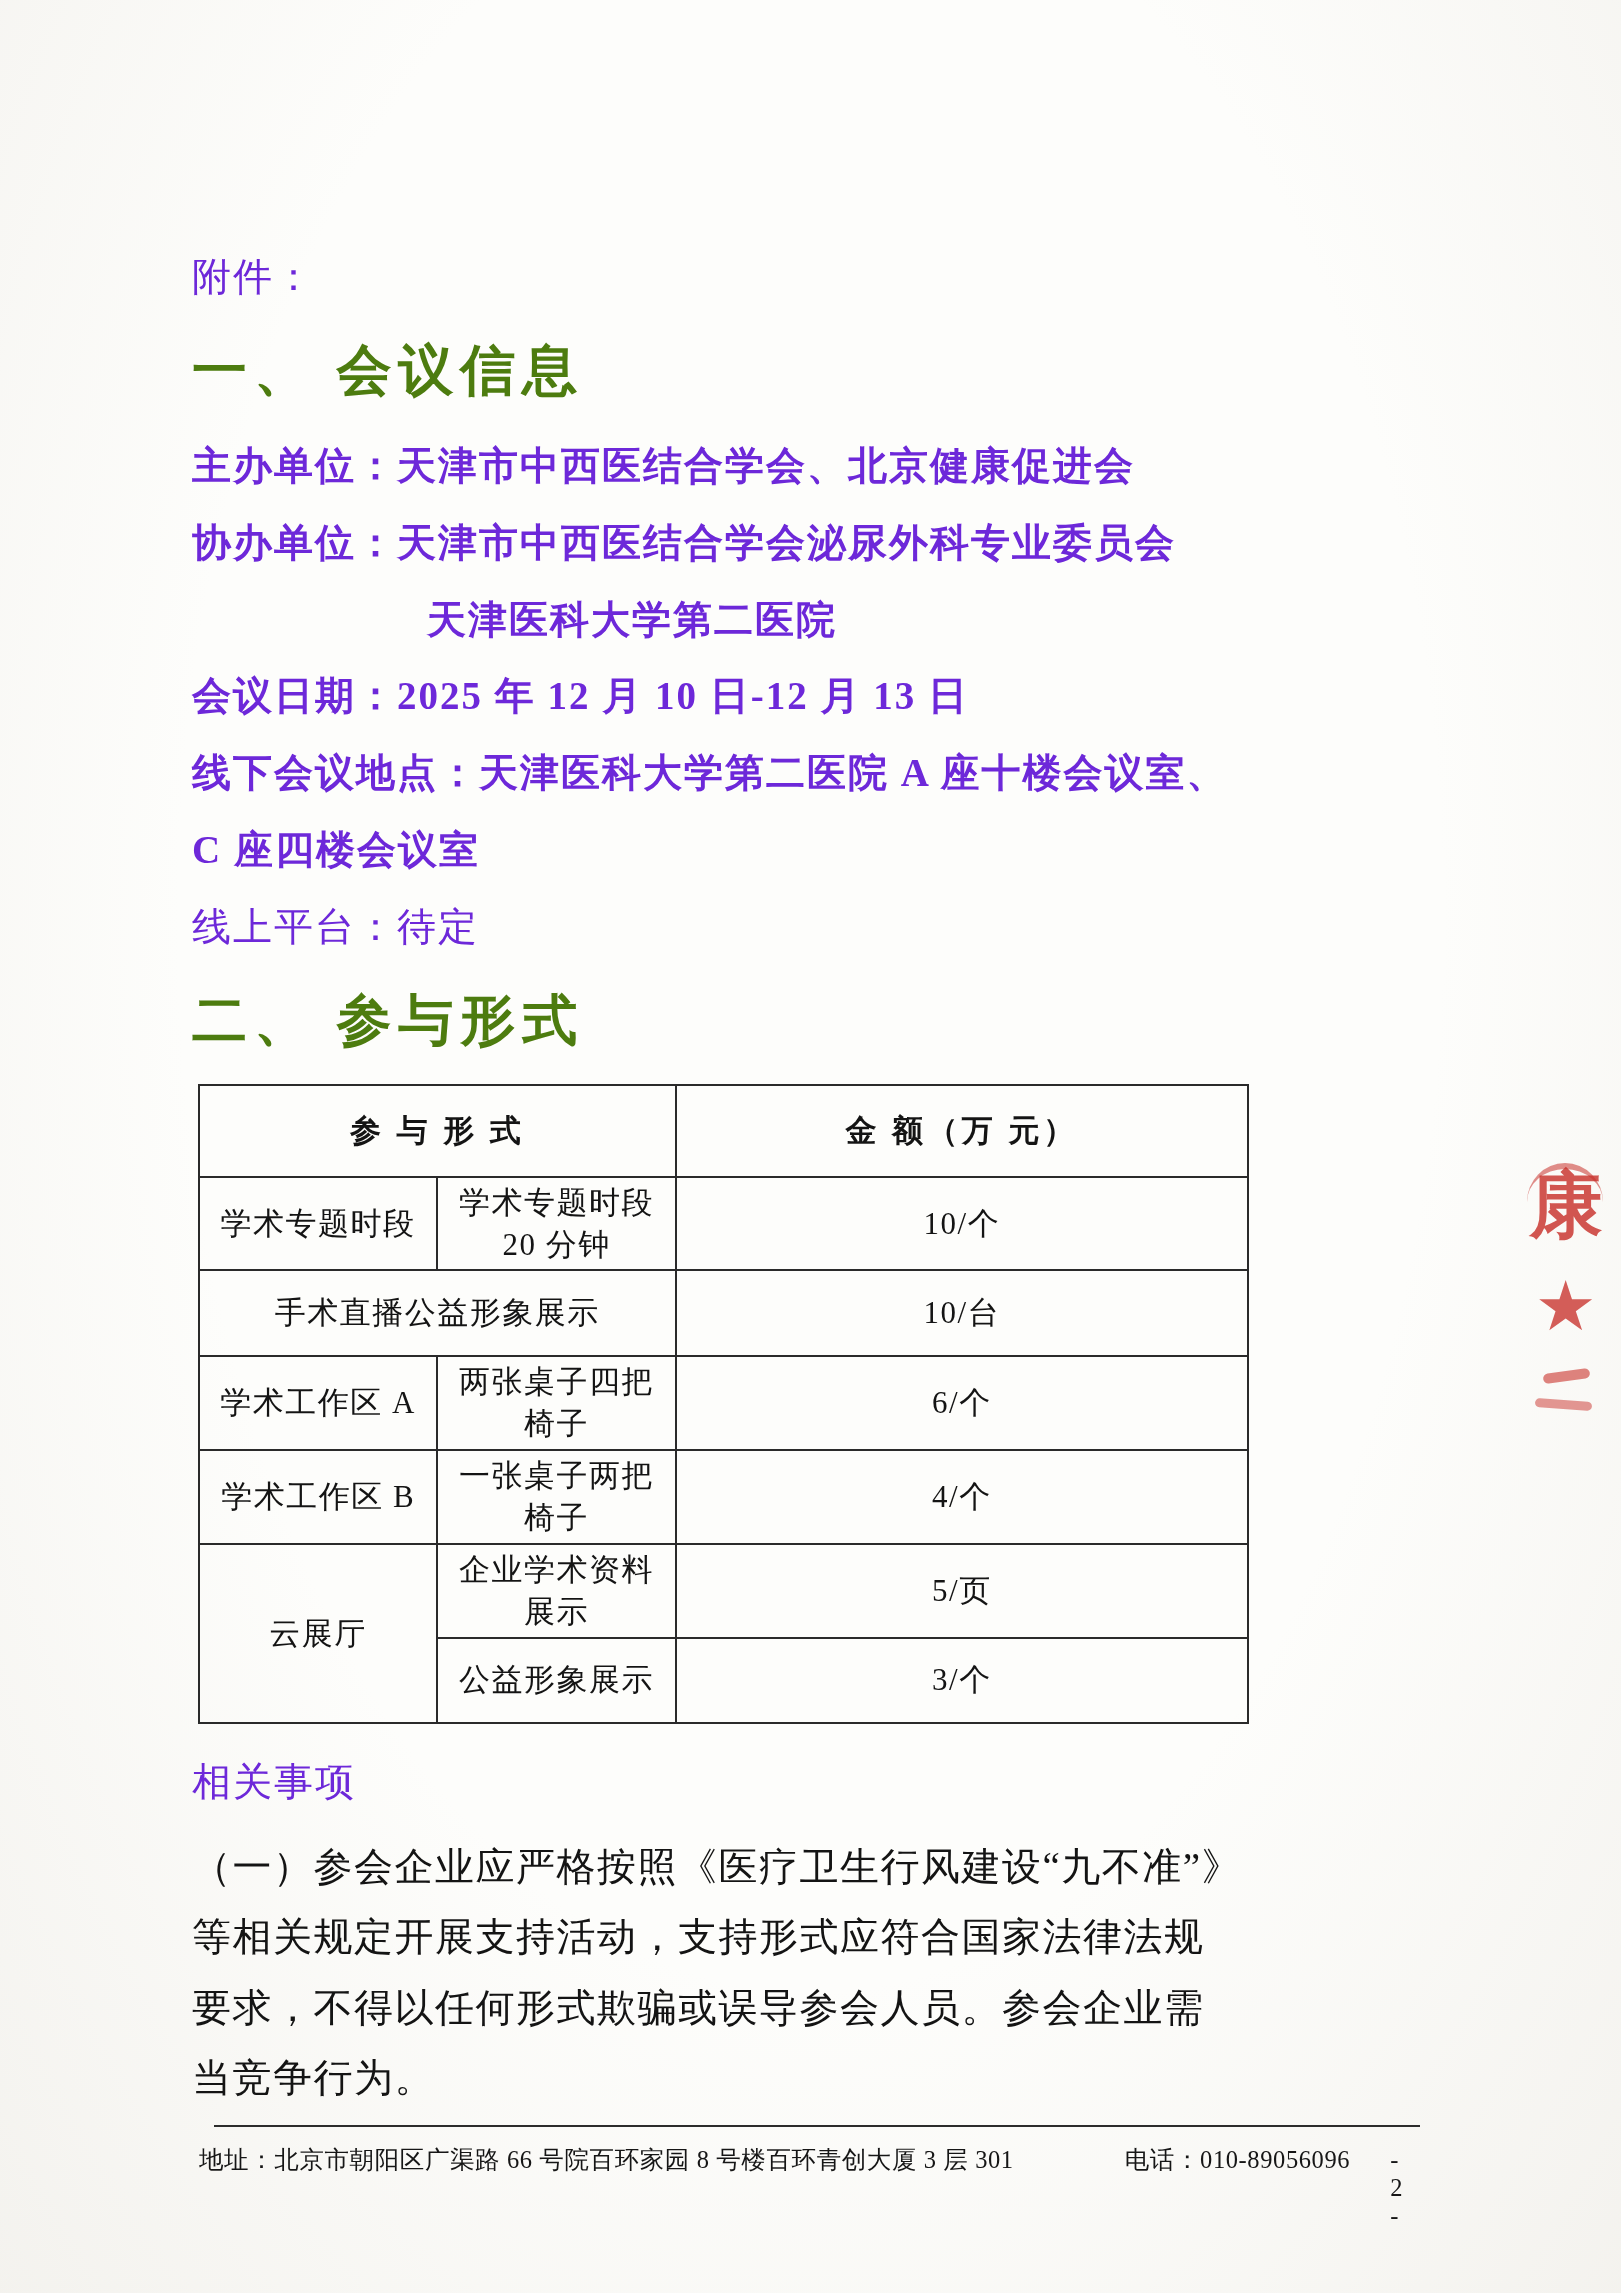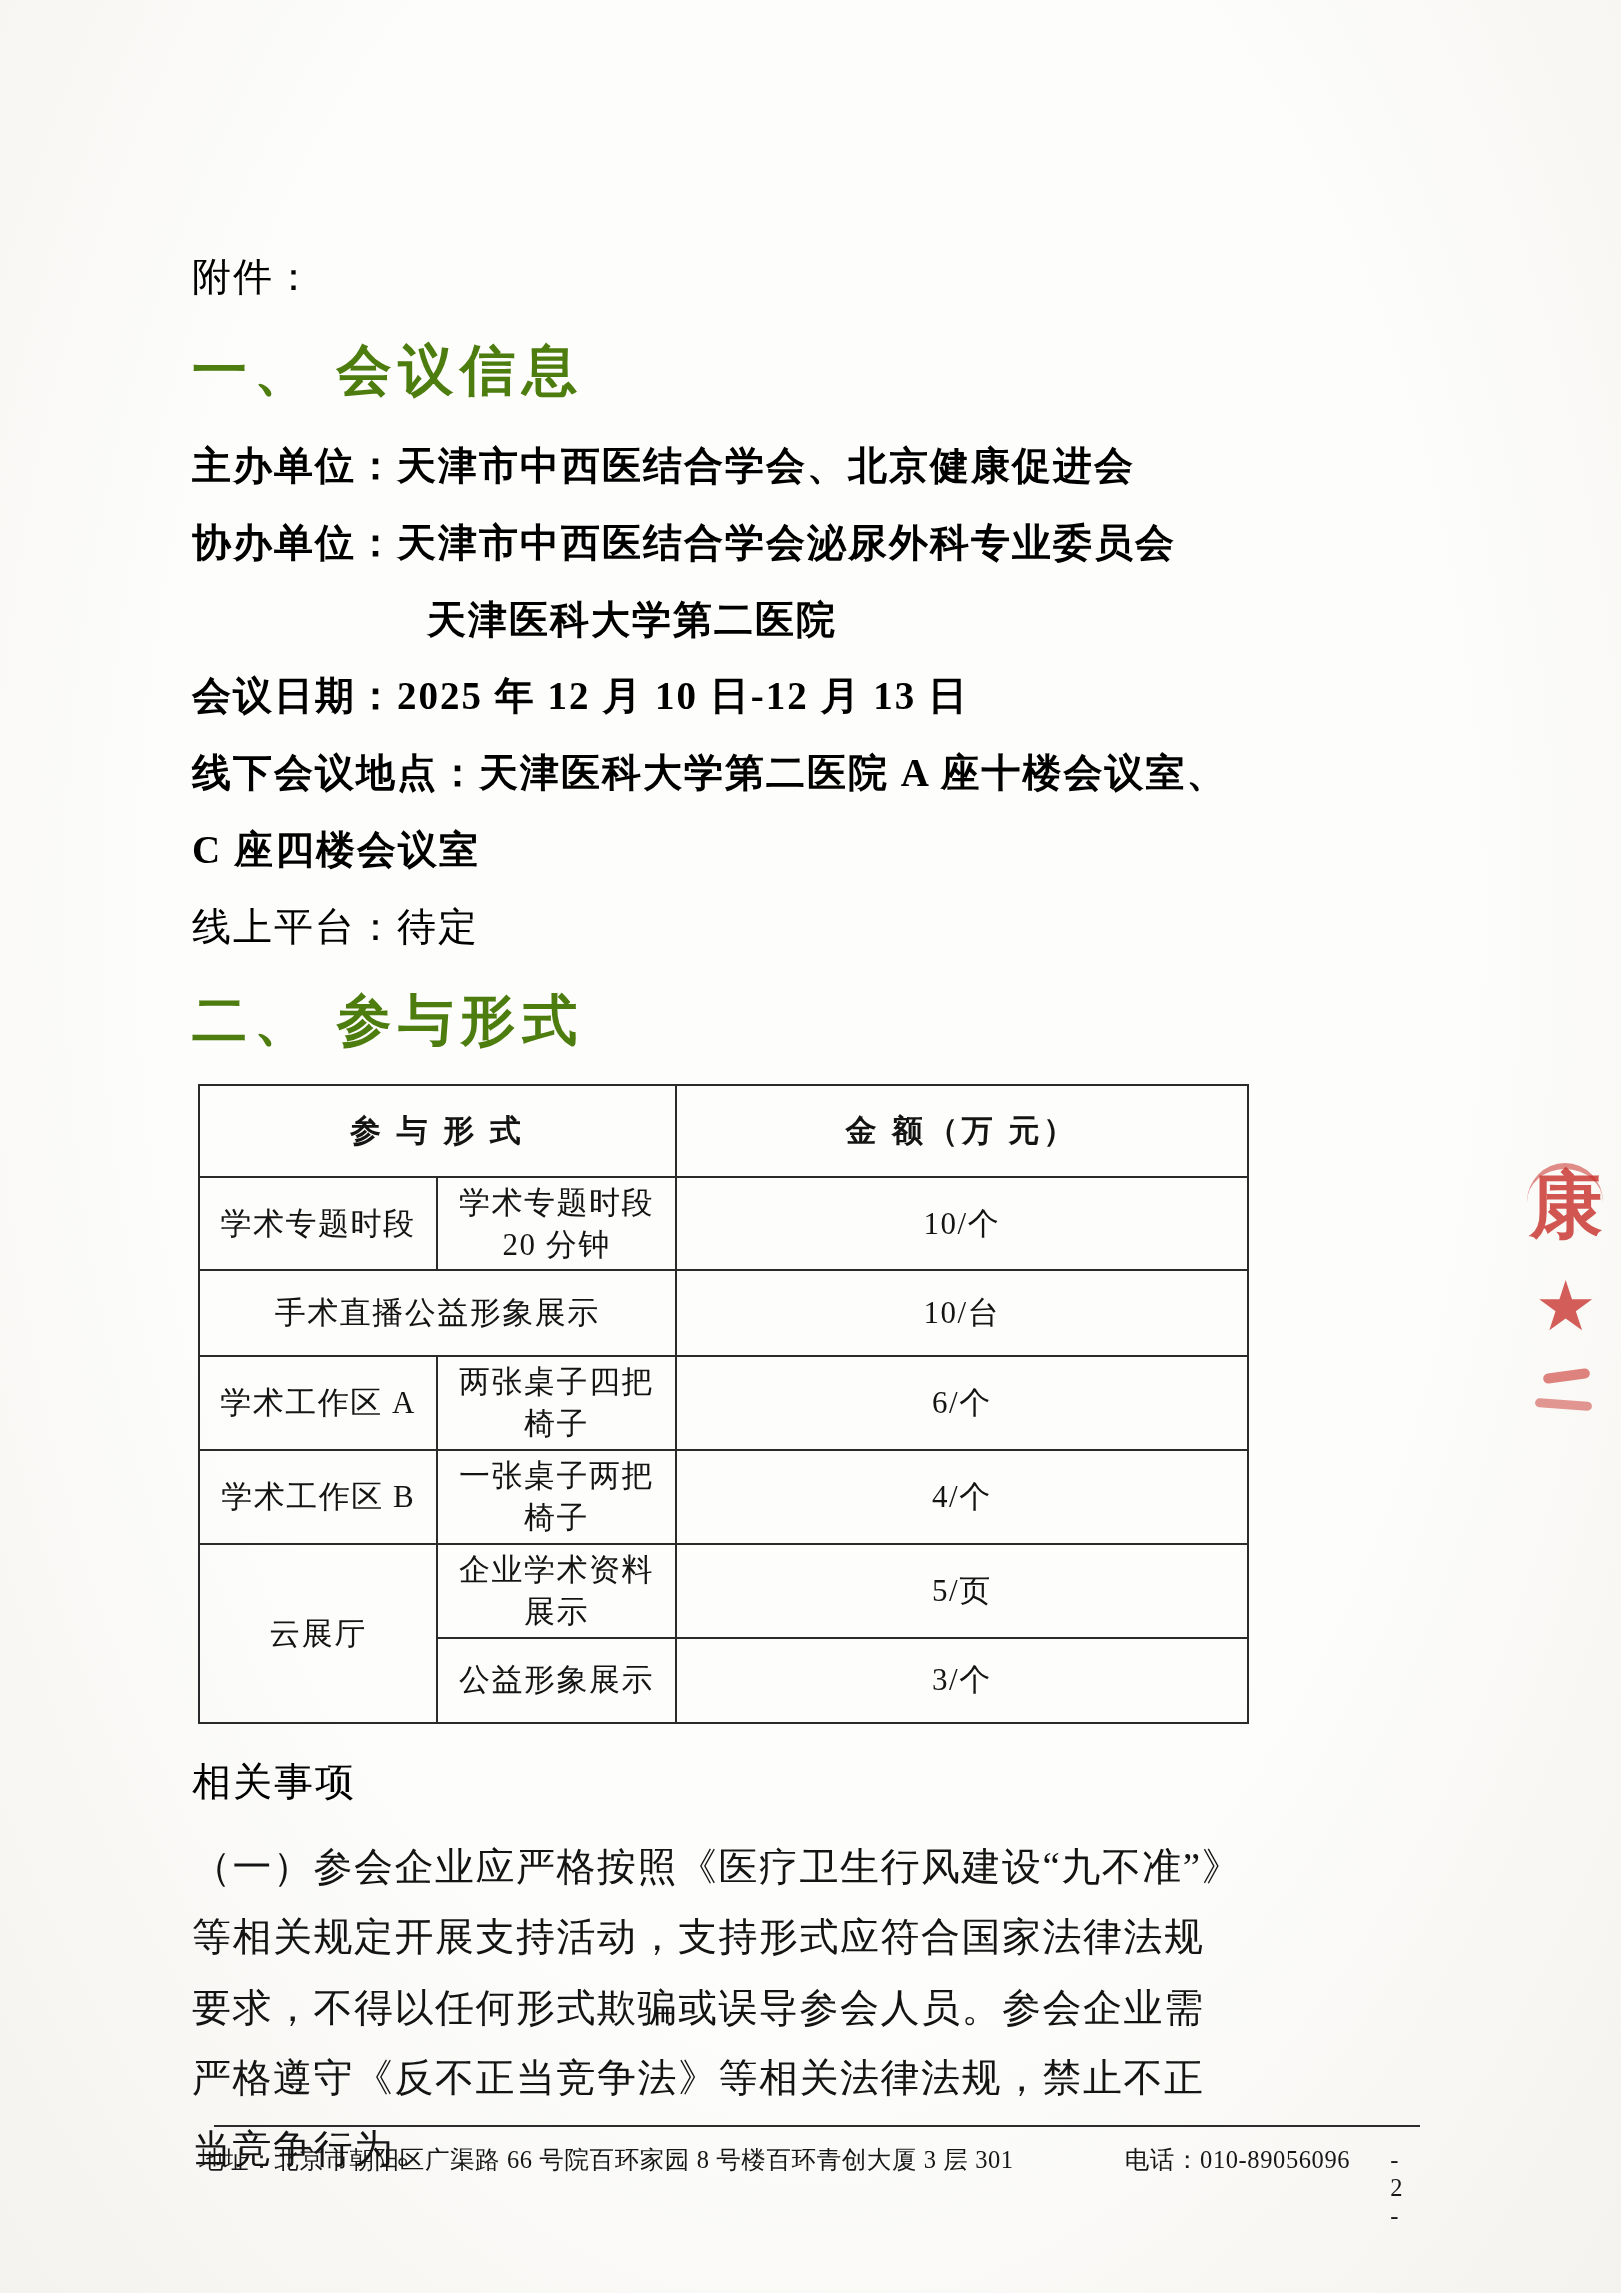--- a/index.html
+++ b/index.html
@@ -31,21 +31,21 @@
     left: 192px;
     top: 245px;
     width: 1245px;
   }
   .line {
     font-size: 39px;
     line-height: 1.62;
     letter-spacing: 2px;
     margin: 0 0 21.6px 0;
     white-space: pre;
-    color: #000000;
+    color: #6d28d9;
   }
   .line.tight { margin-bottom: 13.7px; font-weight: bold; }
   .line.indent { padding-left: 235px; }
   .heading {
     font-size: 55px;
     font-weight: bold;
     letter-spacing: 6.9px;
     line-height: 1.5;
     margin: 17.6px 0 21.6px 0;
     color: #4d7c0f;
@@ -243,21 +243,20 @@
         </tr>
       </tbody>
     </table>
 
     <p class="line">相关事项</p>
 
     <div class="para-block">
       <p class="para">（一）参会企业应严格按照《医疗卫生行风建设“九不准”》</p>
       <p class="para">等相关规定开展支持活动，支持形式应符合国家法律法规</p>
       <p class="para">要求，不得以任何形式欺骗或误导参会人员。参会企业需</p>
-      <p class="para">严格遵守《反不正当竞争法》等相关法律法规，禁止不正</p>
       <p class="para">当竞争行为。</p>
     </div>
 
   </div>
 
   <div class="seal">
     <div class="arc"></div>
     <div class="glyph">康</div>
     <div class="star">★</div>
     <div class="tail"></div>

